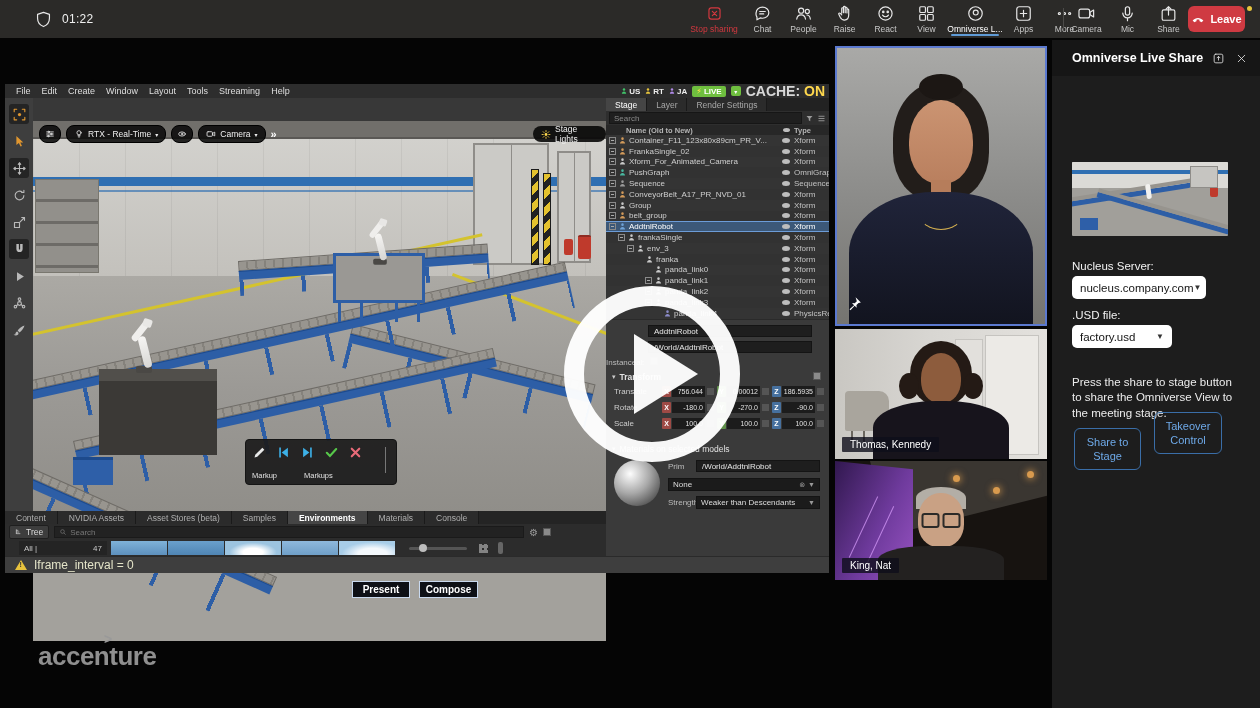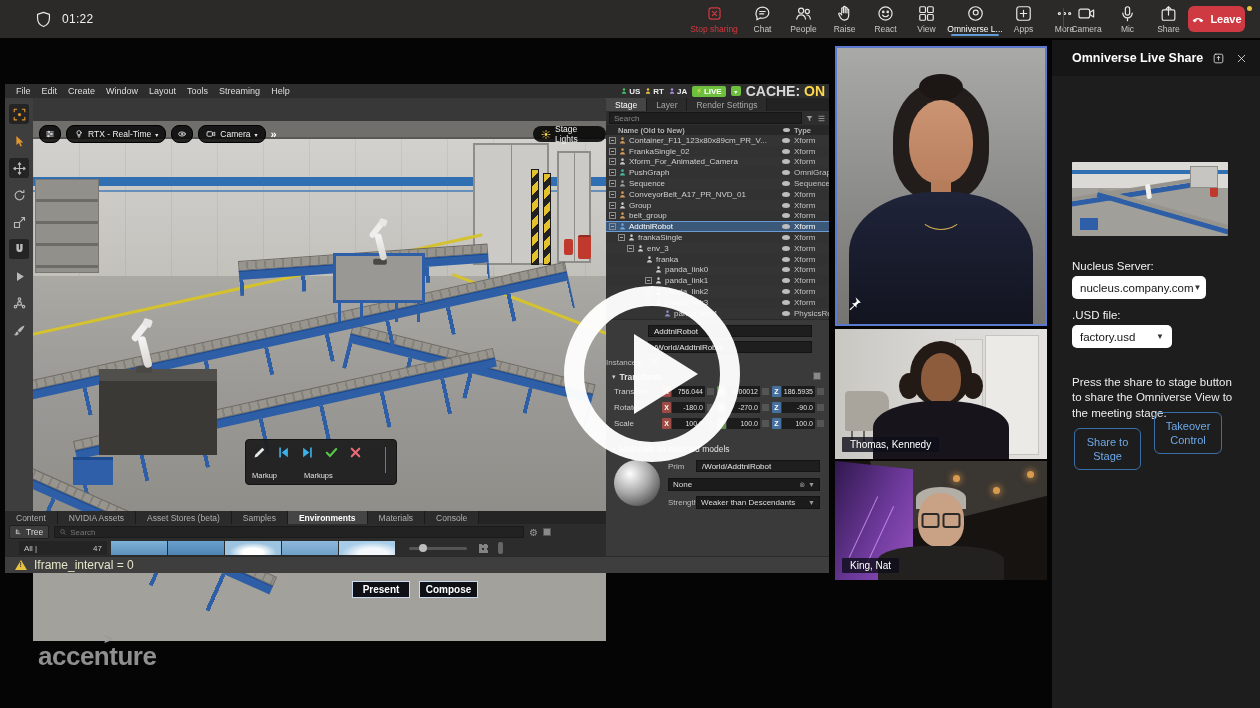--- a/index.html
+++ b/index.html
@@ -90,21 +90,21 @@
   .mk-div{position:absolute;right:10px;top:7px;width:1px;height:26px;background:#777;}
 
   
   .ov-right{position:absolute;left:601px;top:14px;width:223px;height:460px;background:#363636;overflow:hidden;}
   .ovr-tabs{display:flex;height:13px;background:#222;}
   .ovr-tab{padding:0 9px;display:flex;align-items:center;font-size:8.5px;color:#a8a8a8;background:#2b2b2b;border-right:1px solid #1a1a1a;cursor:pointer;}
   .ovr-tab.active{background:#454545;color:#fff;}
   .ovr-search{height:14px;background:#2e2e2e;display:flex;align-items:center;padding:0 3px;gap:3px;}
   .ovr-searchbox{flex:1;height:10px;background:#1f1f1f;border:1px solid #161616;color:#8a8a8a;font-size:8px;display:flex;align-items:center;padding-left:4px;}
   .ovr-hdr{height:10px;background:#272727;display:flex;align-items:center;font-size:7.5px;color:#b5b5b5;font-weight:bold;}
-  .col-name{width:172px;padding-left:12px;box-sizing:border-box;}
+  .col-name{width:172px;padding-left:20px;box-sizing:border-box;}
   .col-eye{width:16px;display:flex;justify-content:center;}
   .col-type{flex:1;}
   .trow{height:10.8px;display:flex;align-items:center;background:#323232;font-size:8px;color:#cfcfcf;cursor:pointer;}
   .trow:nth-child(odd){background:#343434;}
   .trow.selected{background:var(--selected-row,#3c5878);color:#fff;box-shadow:inset 0 1px 0 #6c9cd8,inset 0 -1px 0 #6c9cd8;}
   .trow .nm{display:flex;align-items:center;width:172px;overflow:hidden;white-space:nowrap;box-sizing:border-box;padding-left:3px;}
   .expander{width:7px;height:7px;border:1px solid #8a8a8a;box-sizing:border-box;margin-right:2px;flex:none;position:relative;}
   .expander::after{content:"";position:absolute;left:1px;right:1px;top:2px;height:1px;background:#aaa;}
   .expander.noexp{visibility:hidden;}
   .picon{width:9px;height:9px;margin-right:2px;flex:none;}

